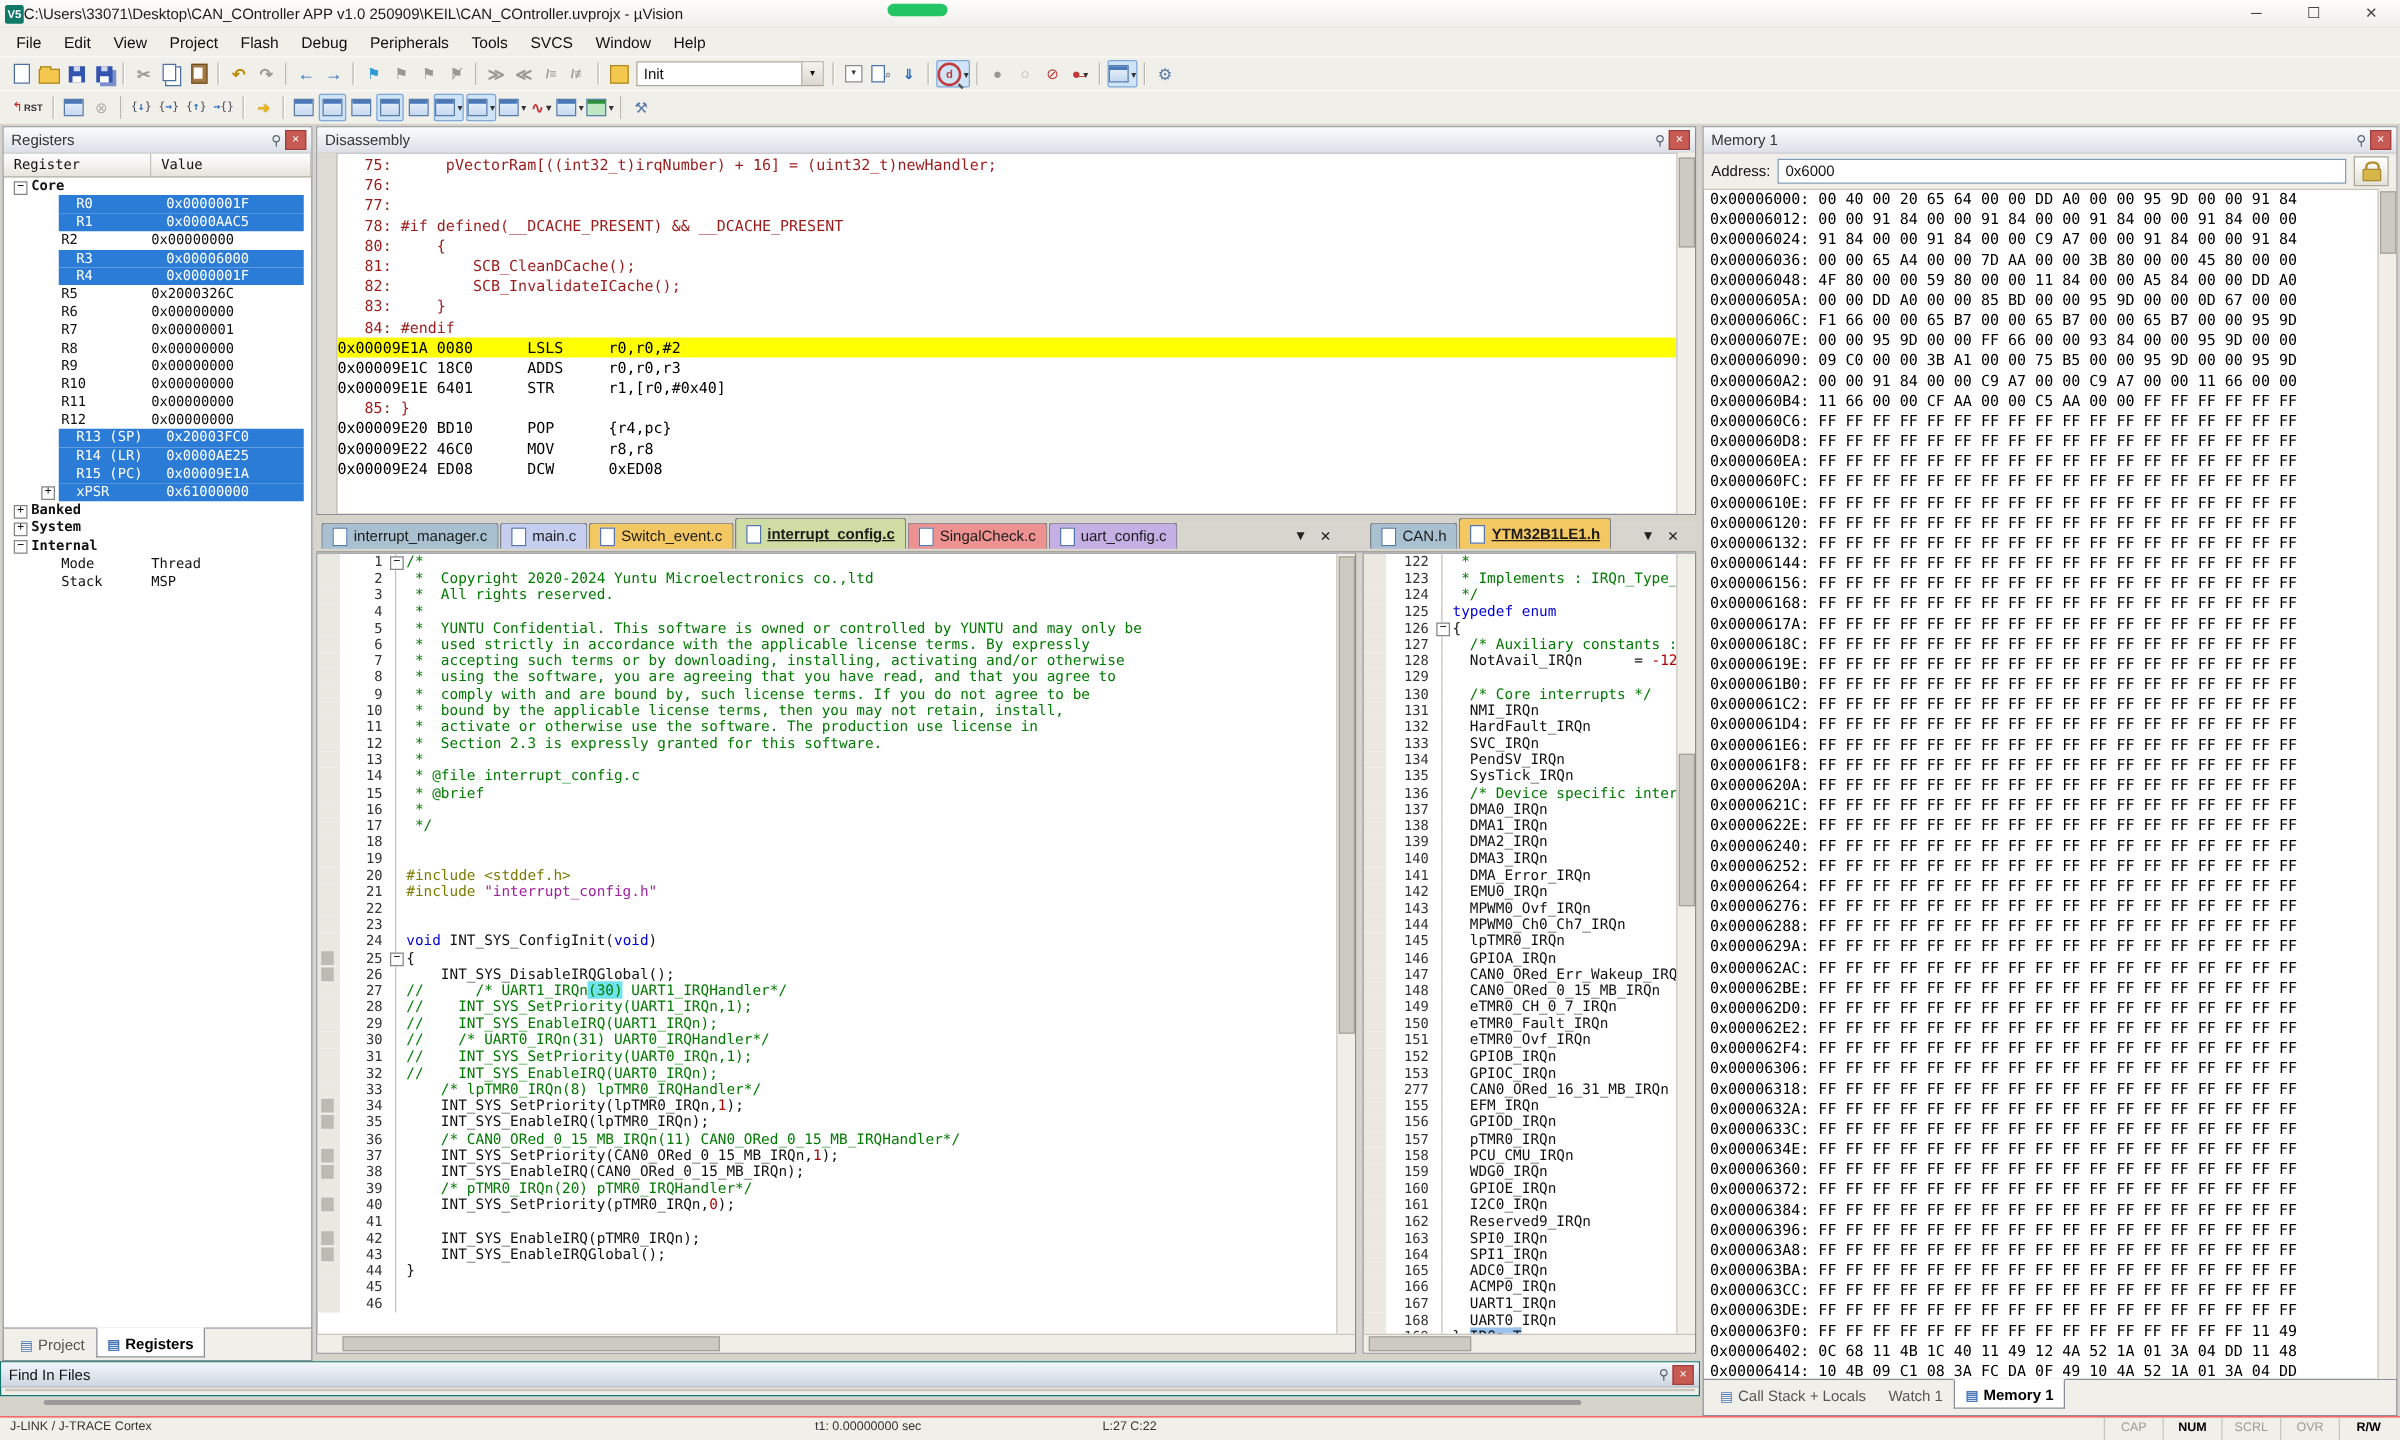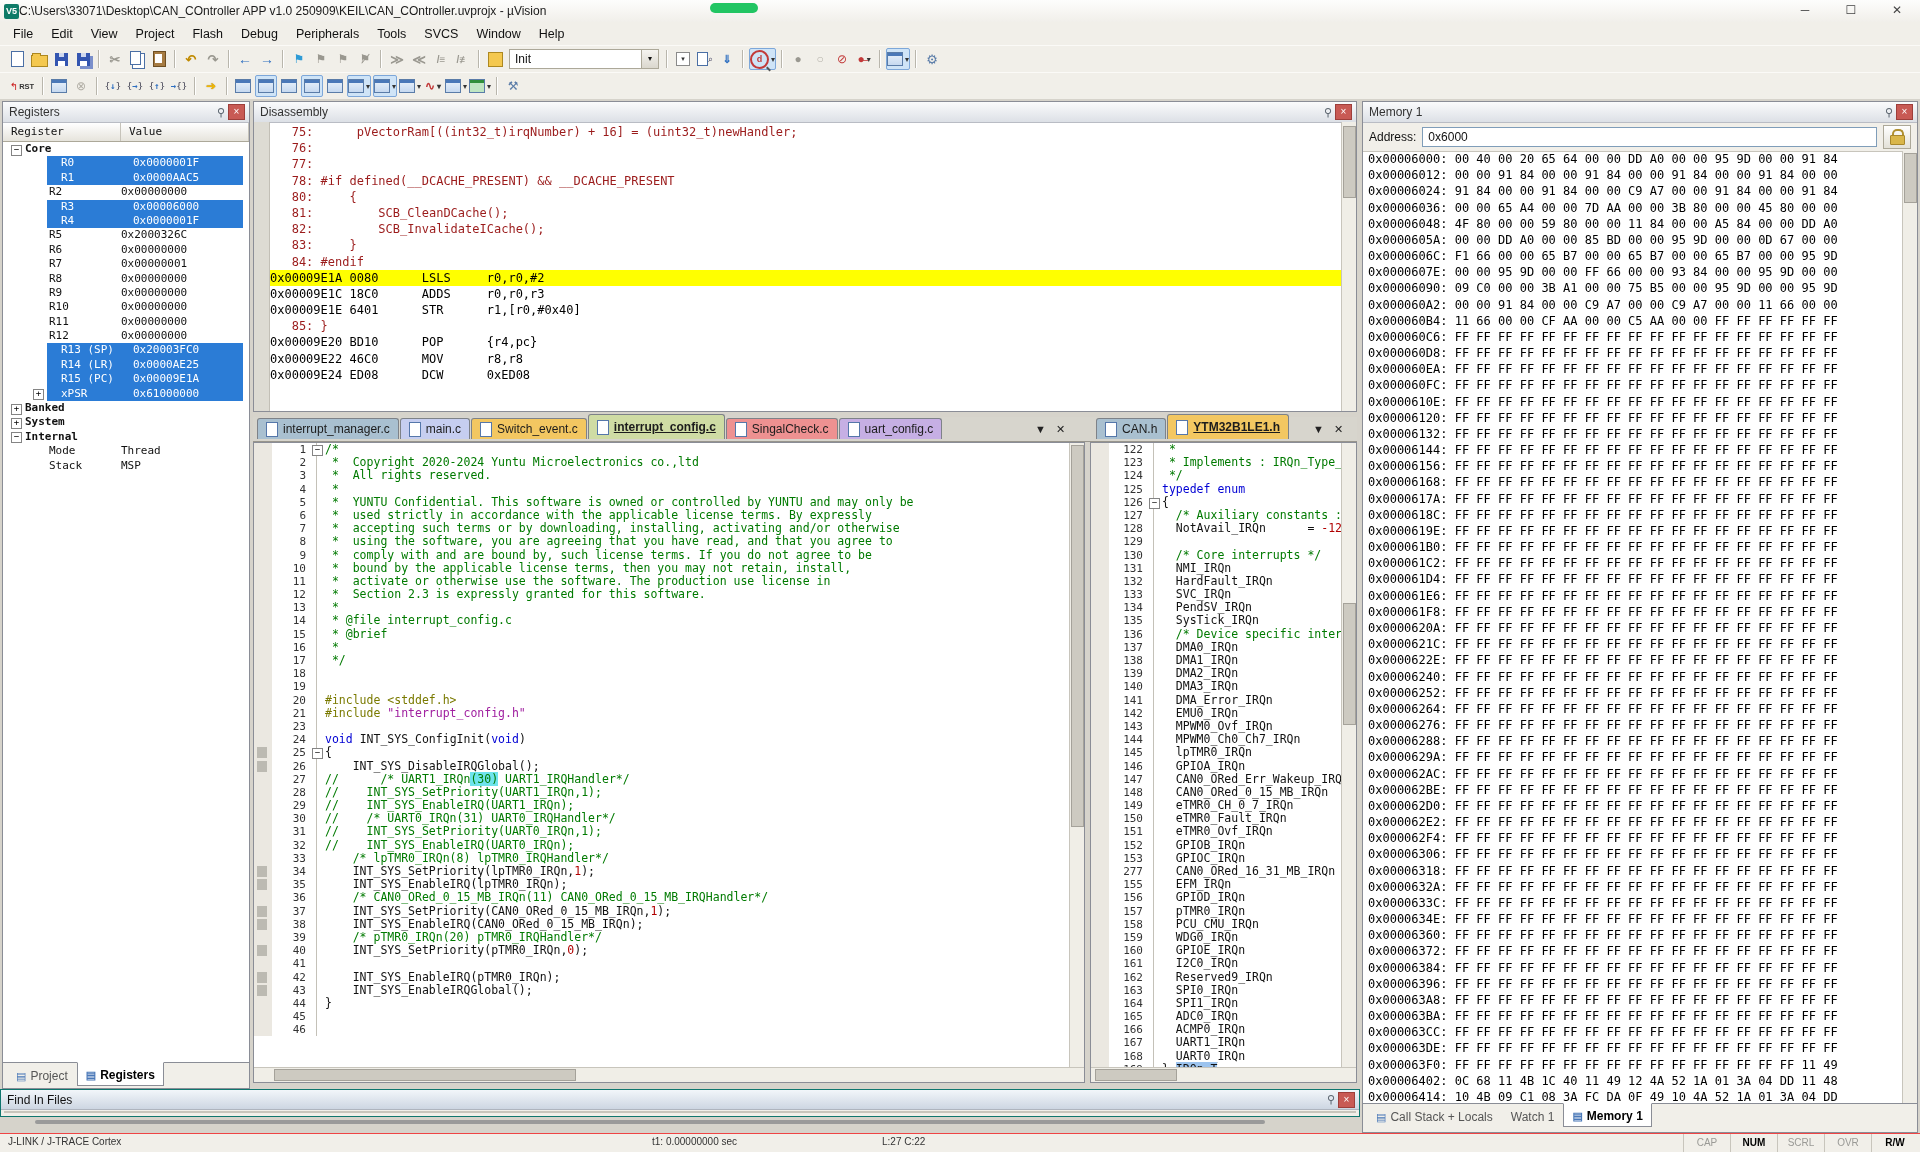--- a/index.html
+++ b/index.html
@@ -505,20 +505,21 @@
         <div class="cl"><span class="cm"></span><span class="cn">12</span><span class="cf"></span><span class="ct"><span class="c"> *  Section 2.3 is expressly granted for this software.</span></span></div>
         <div class="cl"><span class="cm"></span><span class="cn">13</span><span class="cf"></span><span class="ct"><span class="c"> *</span></span></div>
         <div class="cl"><span class="cm"></span><span class="cn">14</span><span class="cf"></span><span class="ct"><span class="c"> * @file interrupt_config.c</span></span></div>
         <div class="cl"><span class="cm"></span><span class="cn">15</span><span class="cf"></span><span class="ct"><span class="c"> * @brief</span></span></div>
         <div class="cl"><span class="cm"></span><span class="cn">16</span><span class="cf"></span><span class="ct"><span class="c"> *</span></span></div>
         <div class="cl"><span class="cm"></span><span class="cn">17</span><span class="cf"></span><span class="ct"><span class="c"> */</span></span></div>
         <div class="cl"><span class="cm"></span><span class="cn">18</span><span class="cf"></span><span class="ct"></span></div>
         <div class="cl"><span class="cm"></span><span class="cn">19</span><span class="cf"></span><span class="ct"></span></div>
         <div class="cl"><span class="cm"></span><span class="cn">20</span><span class="cf"></span><span class="ct"><span class="p">#include &lt;stddef.h&gt;</span></span></div>
         <div class="cl"><span class="cm"></span><span class="cn">21</span><span class="cf"></span><span class="ct"><span class="p">#include </span><span class="s">"interrupt_config.h"</span></span></div>
+        <div class="cl"><span class="cm"></span><span class="cn">22</span><span class="cf"></span><span class="ct"></span></div>
         <div class="cl"><span class="cm"></span><span class="cn">23</span><span class="cf"></span><span class="ct"></span></div>
         <div class="cl"><span class="cm"></span><span class="cn">24</span><span class="cf"></span><span class="ct"><span class="k">void</span> INT_SYS_ConfigInit(<span class="k">void</span>)</span></div>
         <div class="cl"><span class="cm"><span class="mblk"></span></span><span class="cn">25</span><span class="cf"><span class="foldbox">−</span></span><span class="ct">{</span></div>
         <div class="cl"><span class="cm"><span class="mblk"></span></span><span class="cn">26</span><span class="cf"></span><span class="ct">    INT_SYS_DisableIRQGlobal();</span></div>
         <div class="cl"><span class="cm"></span><span class="cn">27</span><span class="cf"></span><span class="ct"><span class="c">//      /* UART1_IRQn</span><span class="chl">(30)</span><span class="c"> UART1_IRQHandler*/</span></span></div>
         <div class="cl"><span class="cm"></span><span class="cn">28</span><span class="cf"></span><span class="ct"><span class="c">//    INT_SYS_SetPriority(UART1_IRQn,1);</span></span></div>
         <div class="cl"><span class="cm"></span><span class="cn">29</span><span class="cf"></span><span class="ct"><span class="c">//    INT_SYS_EnableIRQ(UART1_IRQn);</span></span></div>
         <div class="cl"><span class="cm"></span><span class="cn">30</span><span class="cf"></span><span class="ct"><span class="c">//    /* UART0_IRQn(31) UART0_IRQHandler*/</span></span></div>
         <div class="cl"><span class="cm"></span><span class="cn">31</span><span class="cf"></span><span class="ct"><span class="c">//    INT_SYS_SetPriority(UART0_IRQn,1);</span></span></div>
         <div class="cl"><span class="cm"></span><span class="cn">32</span><span class="cf"></span><span class="ct"><span class="c">//    INT_SYS_EnableIRQ(UART0_IRQn);</span></span></div>

